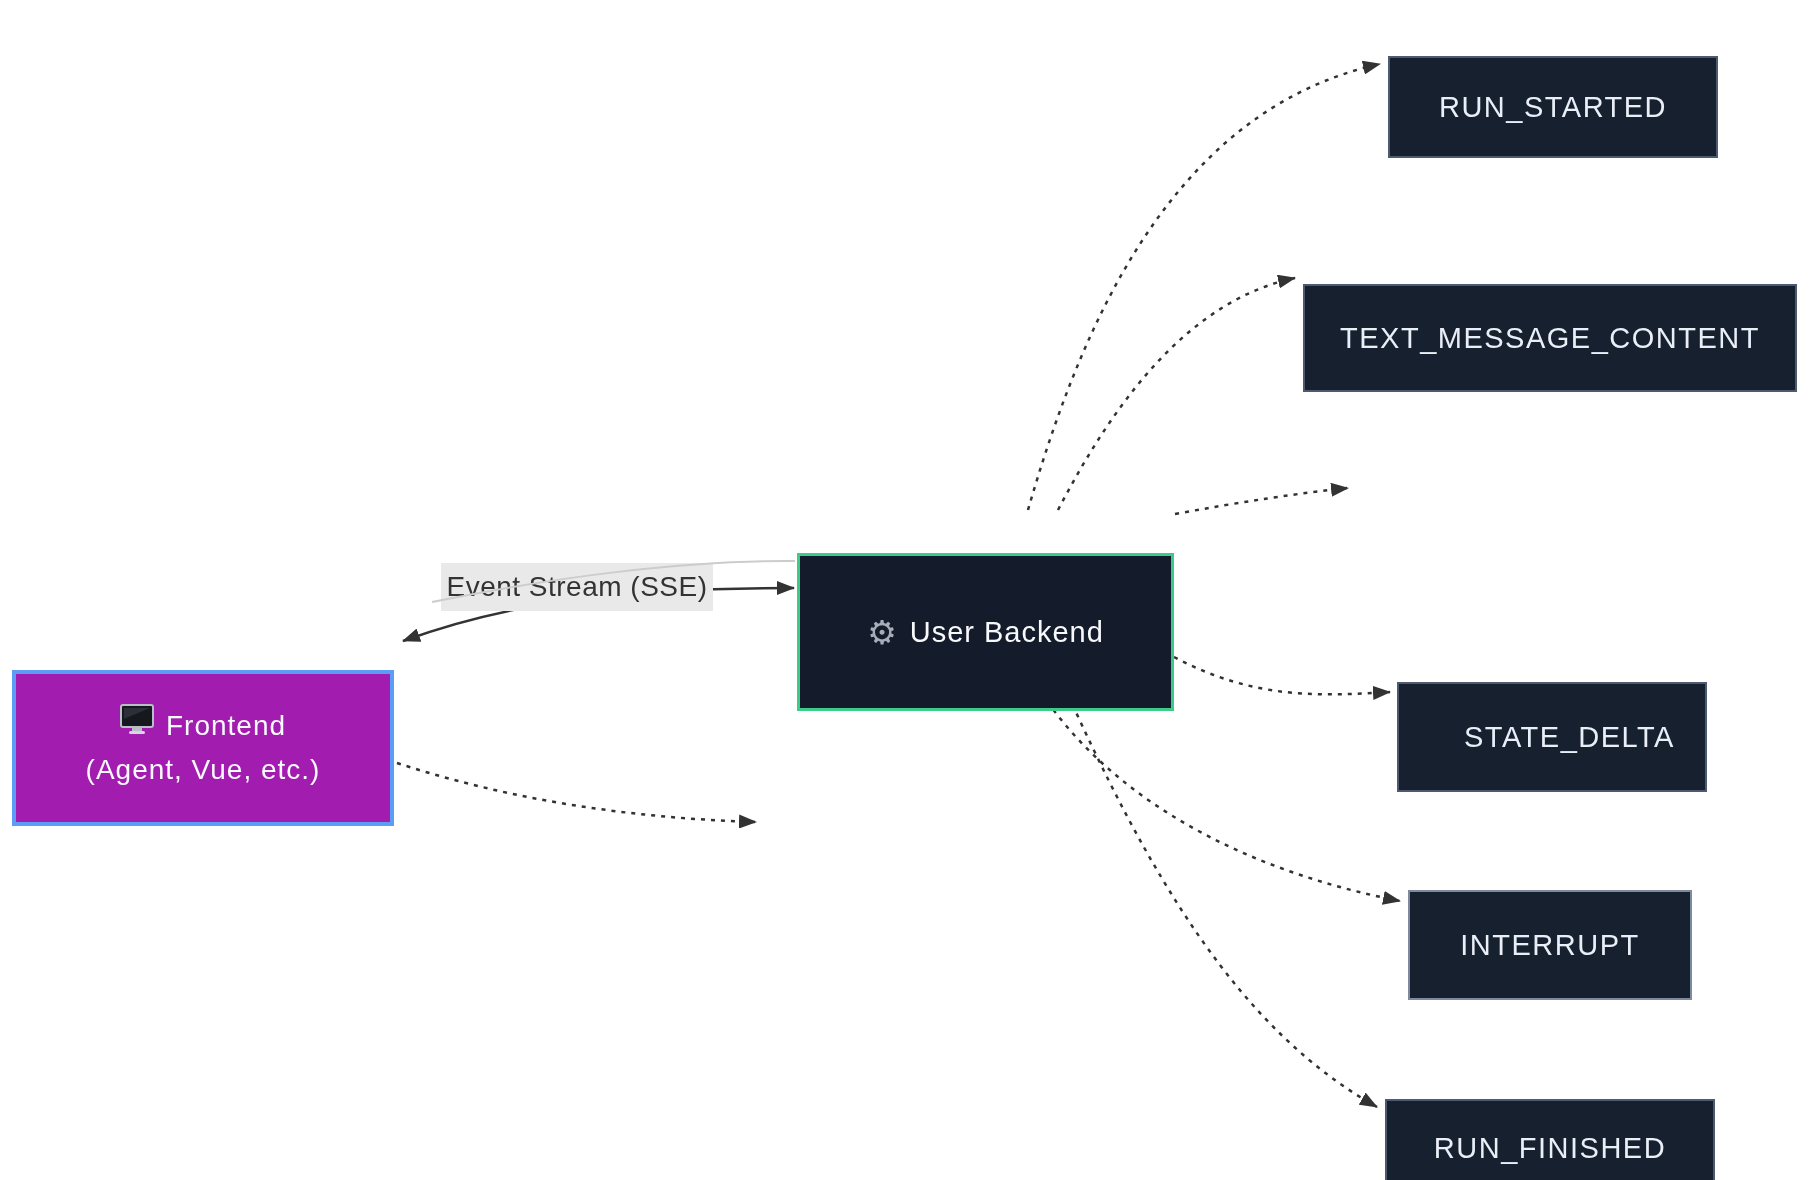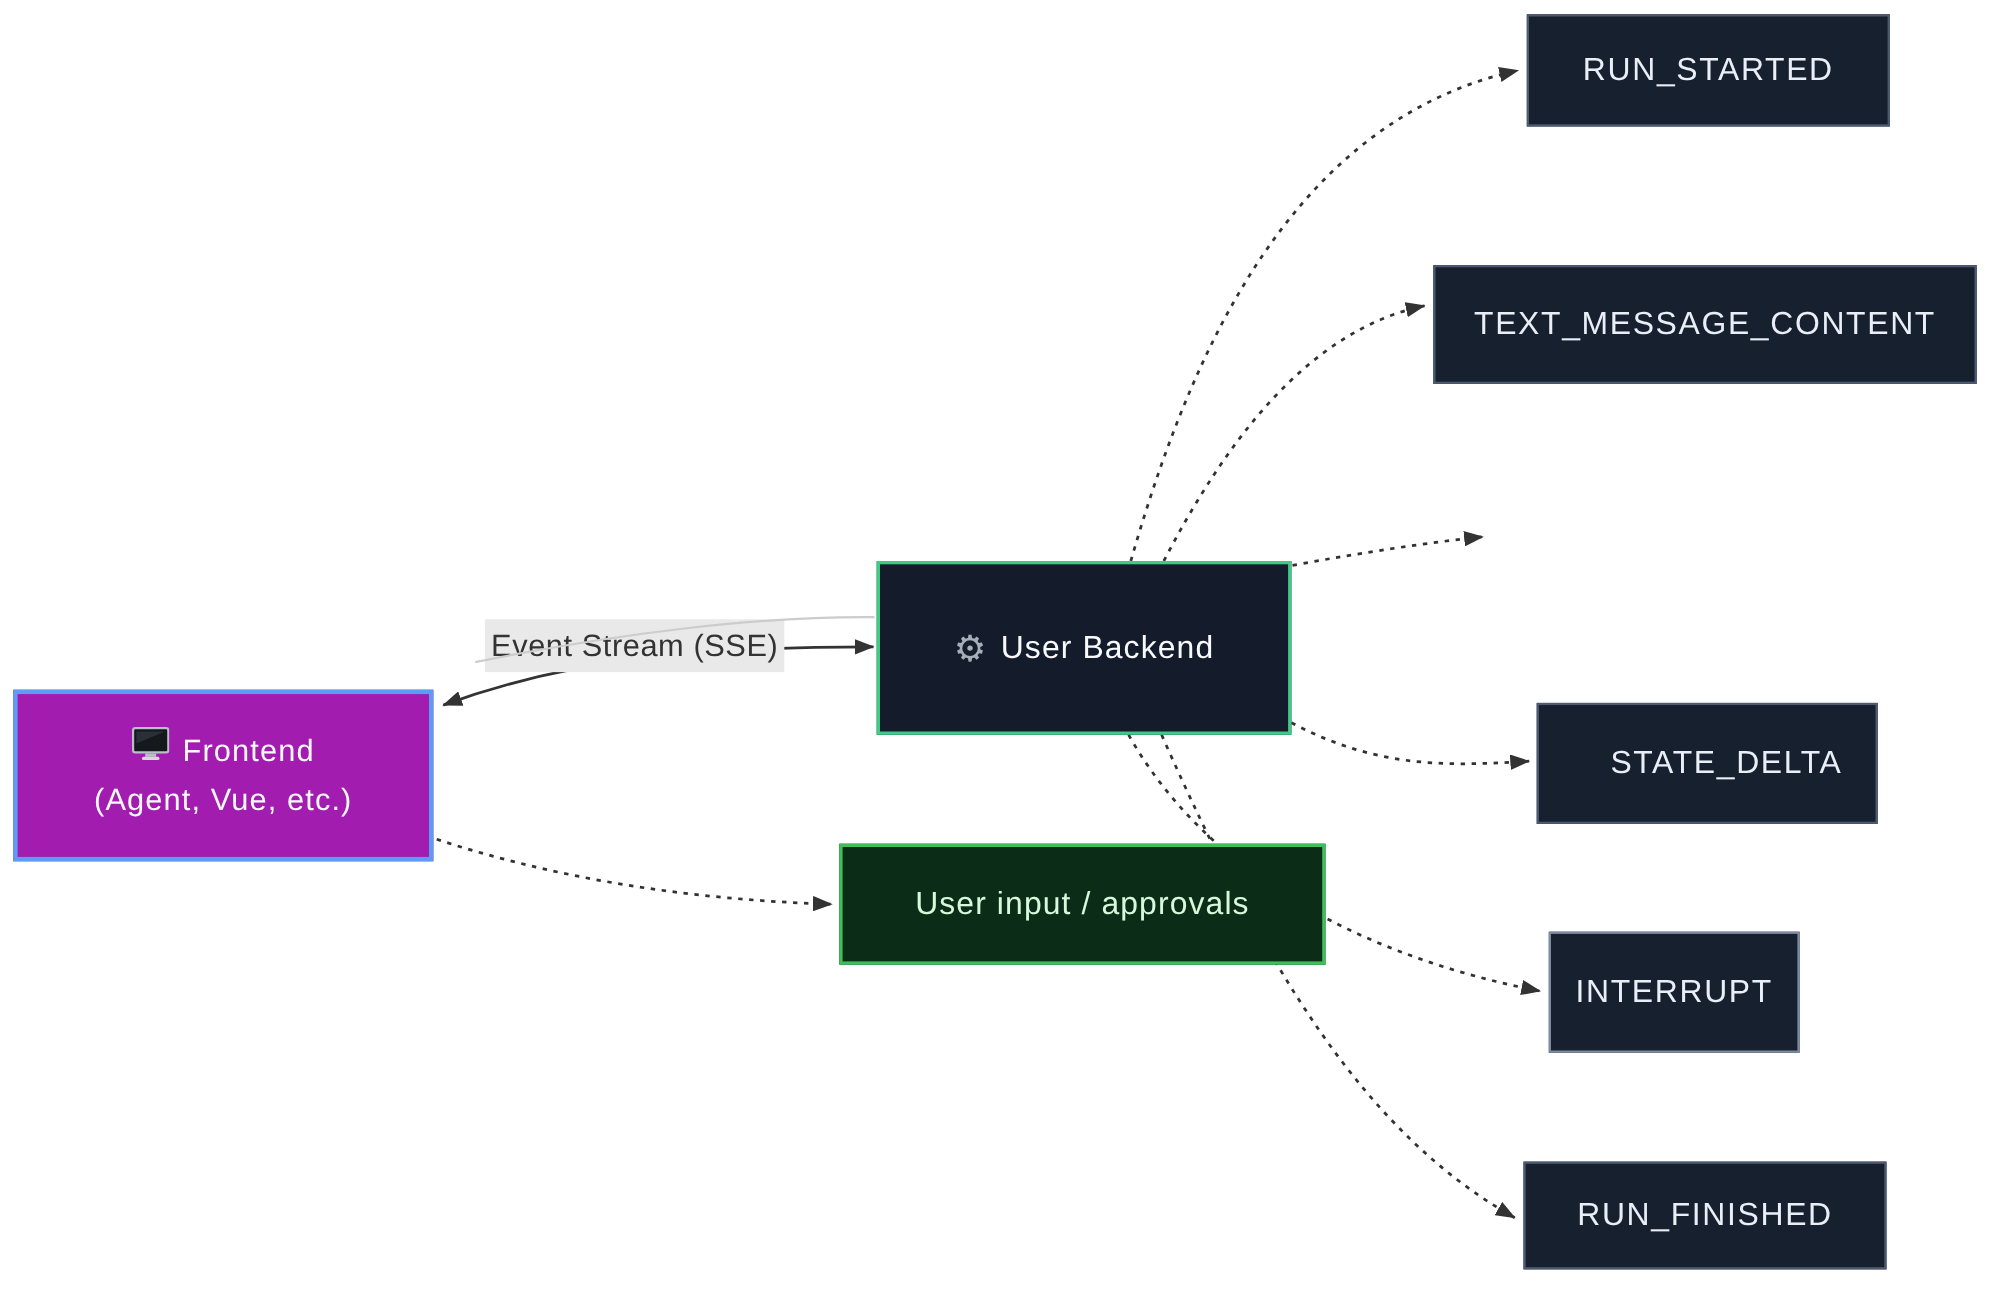--- a/index.html
+++ b/index.html
@@ -8,21 +8,21 @@
     width:1810px;height:1180px;
     background:#ffffff;
     font-family:"Liberation Sans", sans-serif;
     overflow:hidden;
   }
   svg.edge-layer{position:absolute;left:0;top:0;z-index:1;}
   svg.edge-overlay{position:absolute;left:0;top:0;z-index:4;pointer-events:none;}
   .node{
     position:absolute;box-sizing:border-box;z-index:2;
     display:flex;flex-direction:column;align-items:center;justify-content:center;
-    text-align:center;white-space:nowrap;overflow:hidden;
+    text-align:center;white-space:nowrap;overflow:hidden;margin-top:43px;
   }
   .node .row{display:flex;align-items:center;justify-content:center;gap:12px;}
   .frontend{
     left:12px;top:627px;width:382px;height:156px;
     background:#a21caf;border:4px solid #5c9cf5;
     color:#f7f9fc;font-size:28px;line-height:44px;letter-spacing:1px;
   }
   .backend{
     left:797px;top:510px;width:377px;height:158px;
     background:#141c2b;border:3px solid #3dcb87;
@@ -35,21 +35,21 @@
     color:#d8f8dc;font-size:29px;letter-spacing:1px;
   }
   .event{
     background:#16202f;border:2px solid #4d5a72;
     color:#e9eef7;font-size:29px;letter-spacing:1.5px;
   }
   .run-started{left:1388px;top:13px;width:330px;height:102px;}
   .text-message-content{left:1303px;top:241px;width:494px;height:108px;}
   .tool-call-start{left:1356px;top:432px;width:386px;height:108px;}
   .state-delta{left:1397px;top:639px;width:310px;height:110px;padding-left:35px;}
-  .interrupt{left:1408px;top:847px;width:228px;height:110px;border-color:#7e8aa0;}
+  .interrupt{left:1408px;top:847px;width:284px;height:110px;border-color:#7e8aa0;}
   .run-finished{left:1385px;top:1056px;width:330px;height:98px;}
   .edge-label{
     position:absolute;z-index:3;
     left:441px;top:563px;width:272px;height:48px;
     background:#e9e9e9;color:#333333;
     font-size:28px;line-height:48px;text-align:center;letter-spacing:0.5px;
   }
 </style>
 </head>
 <body>
@@ -95,23 +95,20 @@
     <div>(Agent, Vue, etc.)</div>
   </div>
 
   <div class="node backend">
     <div class="row">
       <span class="gear">⚙</span>
       <span>User Backend</span>
     </div>
   </div>
 
-  <div class="node user-input">
-    <div>User input / approvals</div>
-  </div>
 
   <div class="node event run-started">
     <div>RUN_STARTED</div>
   </div>
 
   <div class="node event text-message-content">
     <div>TEXT_MESSAGE_CONTENT</div>
   </div>
 
 

